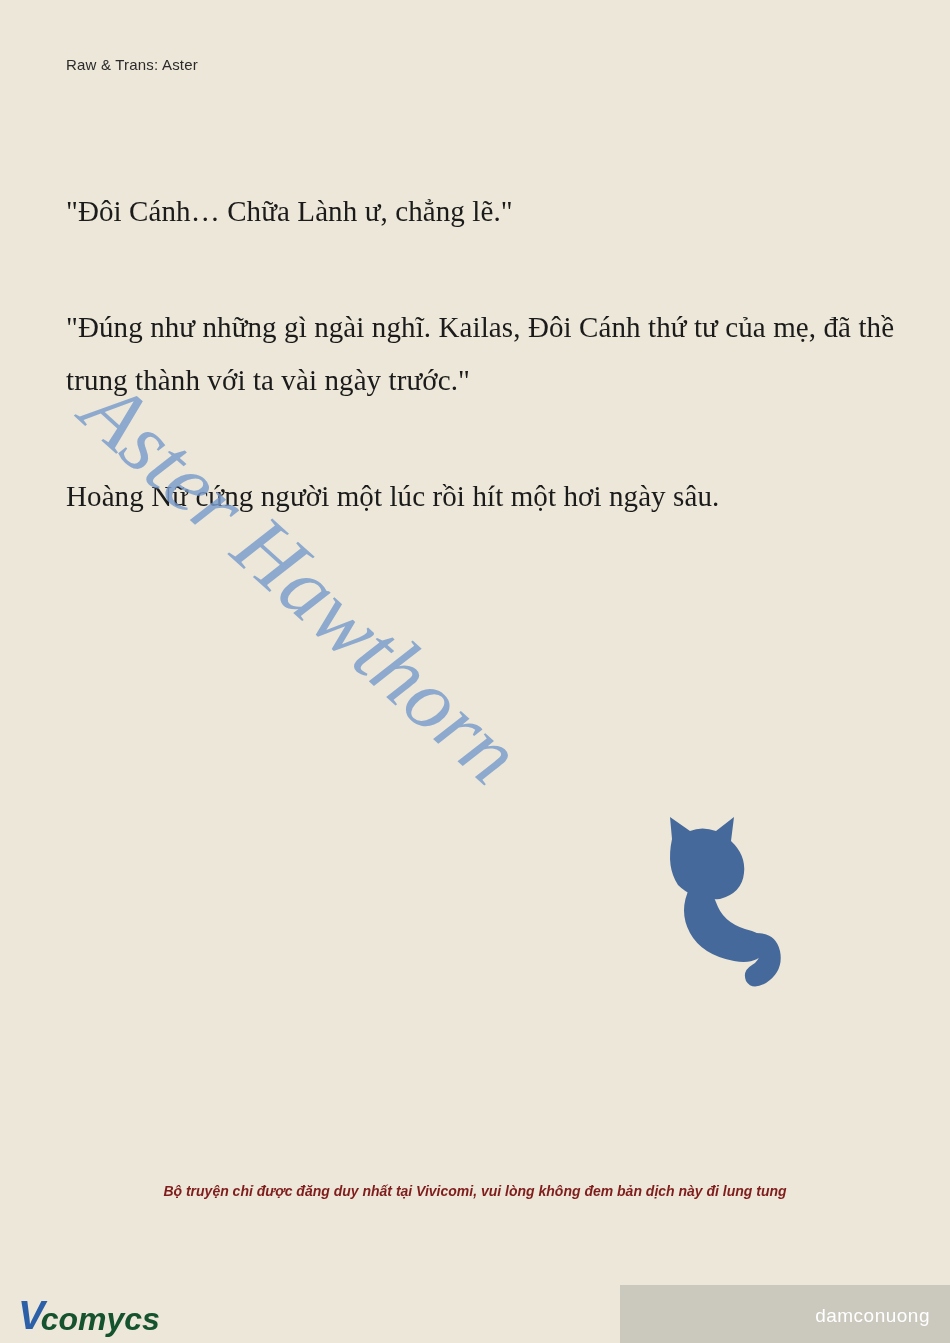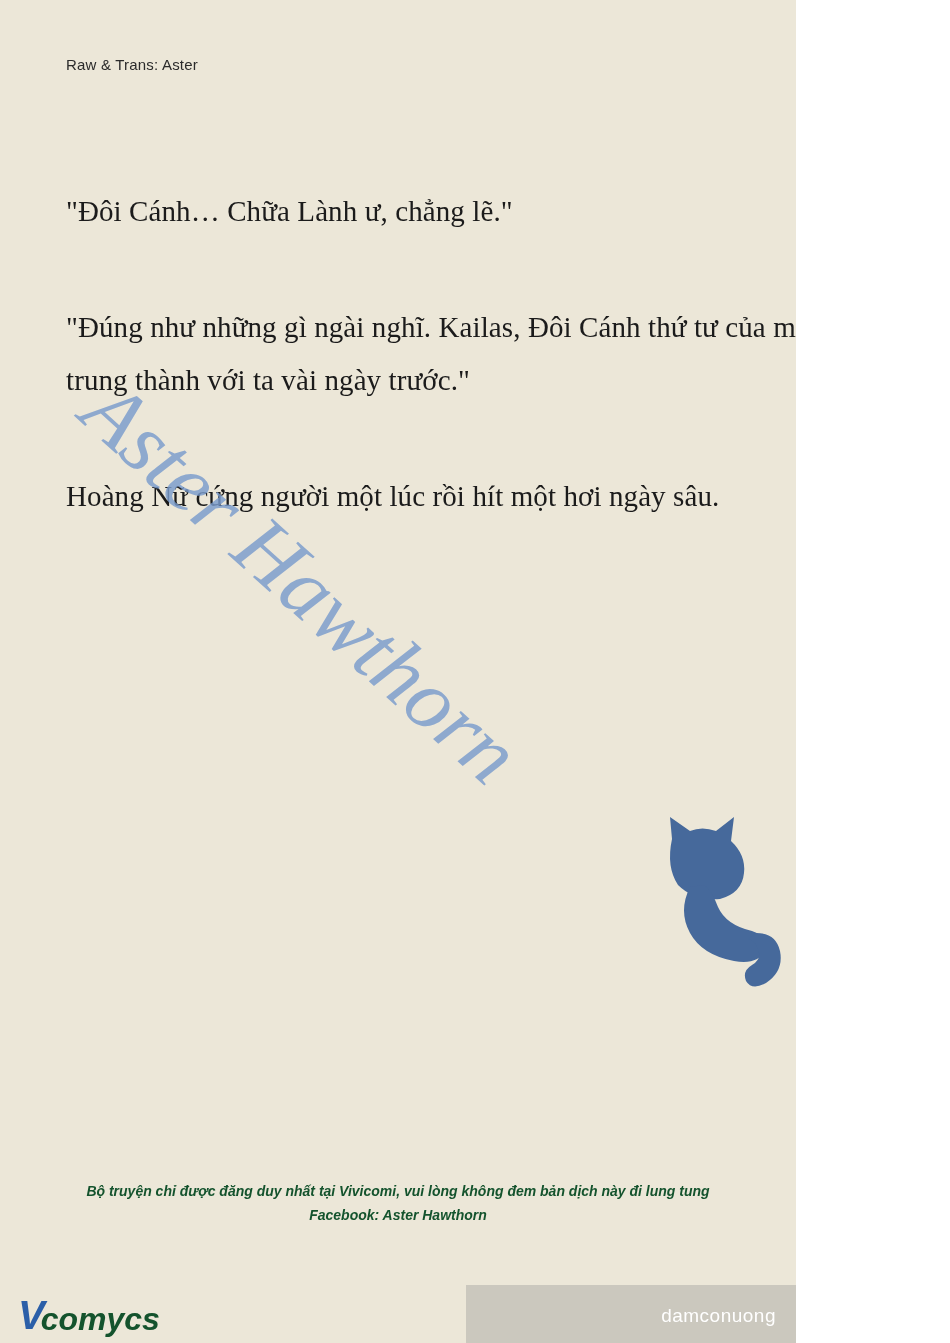--- a/index.html
+++ b/index.html
@@ -5,21 +5,21 @@
   html, body {
     margin: 0;
     padding: 0;
     background: #ffffff;
   }
   body {
     font-family: "Liberation Serif", serif;
   }
   .page {
     position: relative;
-    width: 796px;
+    width: 950px;
     height: 1343px;
     background: #ece7d8;
     overflow: hidden;
   }
   .credit-line {
     position: absolute;
     top: 56px;
     left: 66px;
     font-family: "Liberation Sans", sans-serif;
     font-size: 15px;
@@ -77,21 +77,21 @@
     position: absolute;
     left: 0;
     right: 0;
     top: 1180px;
     text-align: center;
     font-family: "Liberation Sans", sans-serif;
     font-style: italic;
     font-weight: bold;
     font-size: 14px;
     line-height: 1.7;
-    color: #14532d;
+    color: #7f1d1d;
   }
   .bottom-bar {
     position: absolute;
     left: 0;
     right: 0;
     bottom: 0;
     height: 58px;
     background: #ece7d8;
   }
   .logo {
@@ -162,21 +162,20 @@
       <g fill="#46699b">
         <path d="M12 24 L10 2 L30 16 Q42 11 56 16 L74 2 L71 26 Q86 40 84 58 Q82 78 60 84 Q34 86 18 70 Q6 52 12 24 Z"></path>
         <path d="M30 72 Q18 96 30 118 Q42 140 74 146 Q98 150 104 136 Q109 122 92 116 Q66 110 58 92 Q52 76 44 70 Z"></path>
         <path d="M96 118 Q116 118 120 136 Q124 156 106 168 Q92 176 86 166 Q82 156 92 150 Q102 144 98 134 Q95 126 88 124 Z"></path>
       </g>
     </svg>
   </div>
 
   <div class="footer-notes">
     <div>Bộ truyện chỉ được đăng duy nhất tại Vivicomi, vui lòng không đem bản dịch này đi lung tung</div>
-    <div>Facebook: Aster Hawthorn</div>
   </div>
 
   <div class="bottom-bar">
     <div class="right-dark"></div>
     <div class="logo">
       <span class="logo-v">V</span>
       <span class="logo-text">comycs</span>
     </div>
     <div class="site-tag">damconuong</div>
   </div>

